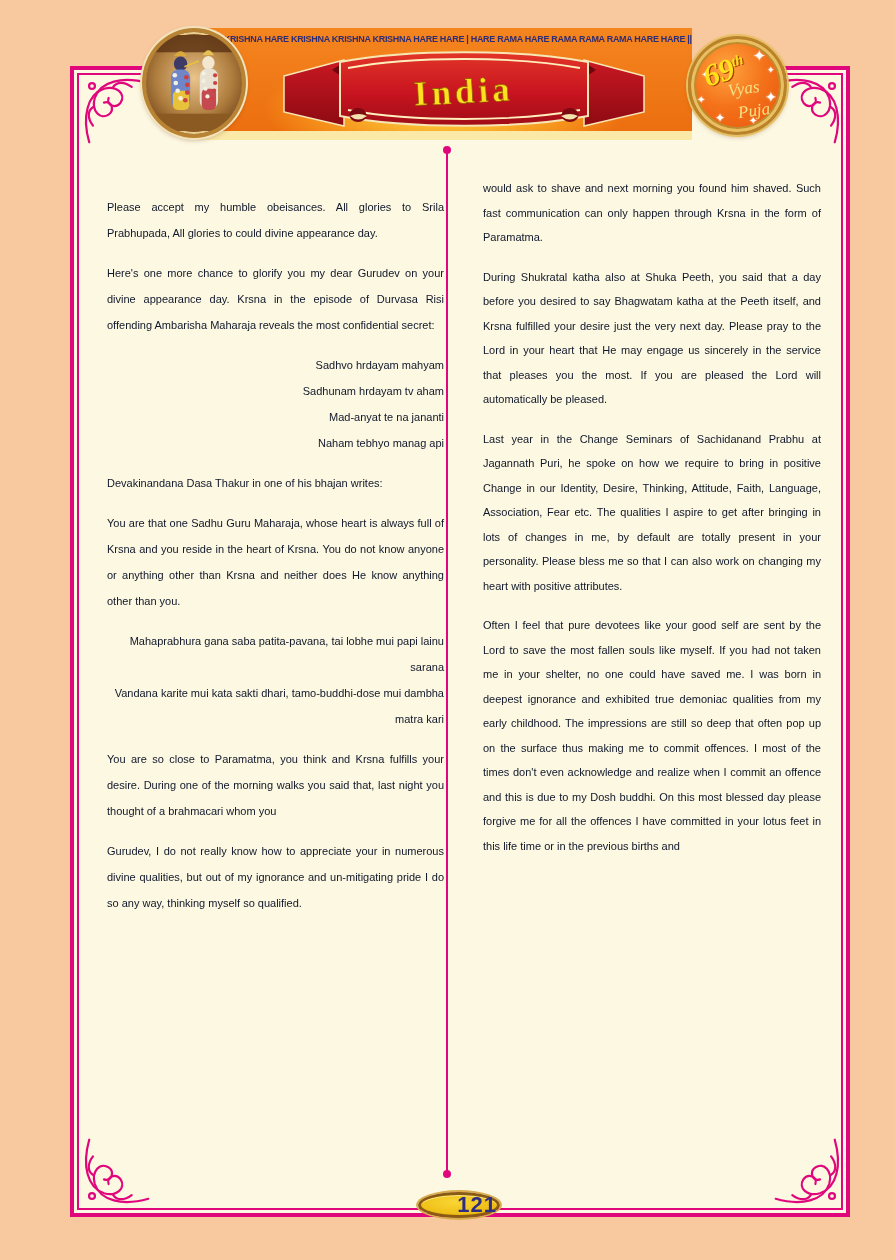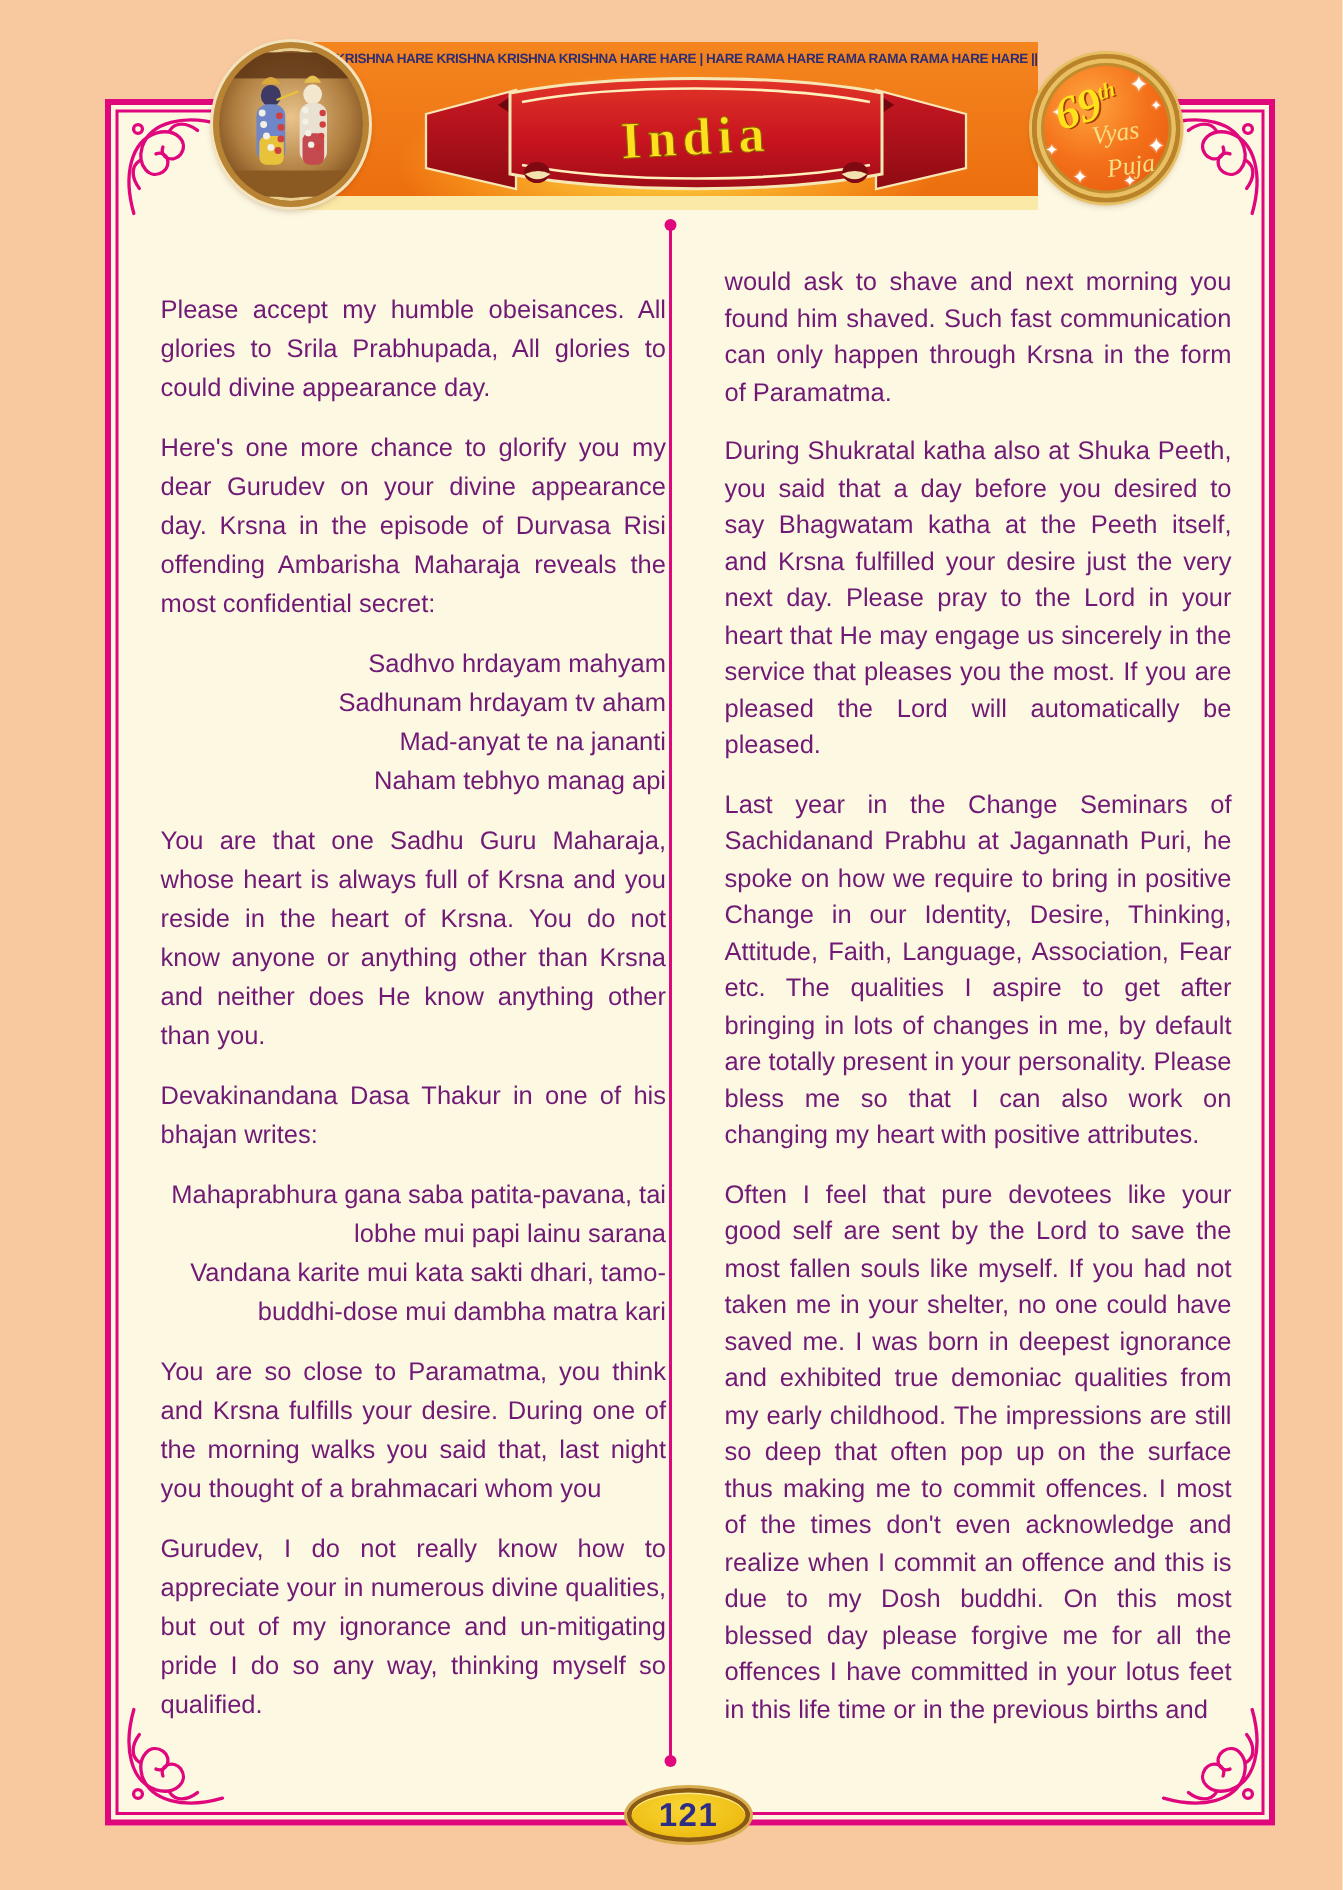--- a/index.html
+++ b/index.html
@@ -101,36 +101,36 @@
   .divider::before, .divider::after {
     content:""; position:absolute; left:-3px; width:8px; height:8px;
     border-radius:50%; background:#e0077d;
   }
   .divider::before { top:-4px; }
   .divider::after  { bottom:-4px; }
 
   
   .col {
     position:absolute; z-index:3;
-    color:#701a75; font-size:17px;
+    color:#0f172a; font-size:11px;
   }
   .col-left  { left:107px; top:194px; width:337px; line-height:26px; }
   .col-right { left:483px; top:176px; width:338px; line-height:24.5px; }
   .col p { margin:0 0 14px 0; text-align:justify; }
   .col p.verse { text-align:right; }
   .col-right p { margin-bottom:15px; }
 
   
   .page-oval {
-    position:absolute; left:418px; top:1192px; width:82px; height:36px; z-index:6;
+    position:absolute; left:418px; top:1192px; width:82px; height:26px; z-index:6;
     border-radius:50%;
     background:radial-gradient(ellipse at 45% 35%, #f9d634, #eebd14 70%, #dca90e 100%);
     border:3px solid #8a5a14;
     box-shadow:0 0 0 2px #d9ad4e, inset 0 1px 0 #fce88a;
-    display:flex; align-items:center; justify-content:center;
+    display:flex; align-items:center; justify-content:flex-end;
   }
   .page-oval span {
     font-weight:bold; font-size:22px; color:#2d2d85; letter-spacing:1px;
   }
 </style>
 </head>
 <body>
 
 <div class="frame"></div>
 
@@ -264,22 +264,22 @@
   <span class="w1">Vyas</span>
   <span class="w2">Puja</span>
 </div>
 
 <div class="divider"></div>
 
 <div class="col col-left" id="col-left">
     <p>Please accept my humble obeisances.  All glories to Srila Prabhupada, All glories to could divine appearance day.</p>
     <p>Here's one more chance to glorify you my dear Gurudev on your divine appearance day. Krsna in the episode of Durvasa Risi offending Ambarisha Maharaja reveals the most confidential secret:</p>
     <p class="verse">Sadhvo hrdayam mahyam<br>Sadhunam hrdayam tv aham<br>Mad-anyat te na jananti<br>Naham tebhyo manag api</p>
+    <p>Devakinandana Dasa Thakur in one of his bhajan writes:</p>
     <p>You are that one Sadhu Guru Maharaja, whose heart is always full of Krsna and you reside in the heart of Krsna. You do not know anyone or anything other than Krsna and neither does He know anything other than you.</p>
-    <p>Devakinandana Dasa Thakur in one of his bhajan writes:</p>
     <p class="verse">Mahaprabhura gana saba patita-pavana, tai lobhe mui papi lainu sarana<br>Vandana karite mui kata sakti dhari, tamo-buddhi-dose mui dambha matra kari</p>
     <p>You are so close to Paramatma, you think and Krsna fulfills your desire. During one of the morning walks you said that, last night you thought of a brahmacari whom you</p>
     <p>Gurudev, I do not really know how to appreciate your in numerous divine qualities, but out of my ignorance and un-mitigating pride I do so any way, thinking myself so qualified.</p>
   </div>
 <div class="col col-right" id="col-right">
     <p>would ask to shave and next morning you found him shaved. Such fast communication can only happen through Krsna in the form of Paramatma.</p>
     <p>During Shukratal katha also at Shuka Peeth, you said that a day before you desired to say Bhagwatam katha at the Peeth itself, and Krsna fulfilled your desire just the very next day. Please pray to the Lord in your heart that He may engage us sincerely in the service that pleases you the most.  If you are pleased the Lord will automatically be pleased.</p>
     <p>Last year in the Change Seminars of Sachidanand Prabhu at Jagannath Puri, he spoke on how we require to bring in positive Change in our Identity, Desire, Thinking, Attitude, Faith, Language, Association, Fear etc. The qualities I aspire to get after bringing in lots of changes in me, by default are totally present in your personality. Please bless me so that I can also work on changing my heart with positive attributes.</p>
     <p>Often I feel that pure devotees like your good self are sent by the Lord to save the most fallen souls like myself. If you had not taken me in your shelter, no one could have saved me. I was born in deepest ignorance and exhibited true demoniac qualities from my early childhood. The impressions are still so deep that often pop up on the surface thus making me to commit offences. I most of the times don't even acknowledge and realize when I commit an offence and this is due to my Dosh buddhi. On this most blessed day please forgive me for all the offences I have committed in your lotus feet in this life time or in the previous births and</p>
   </div>

